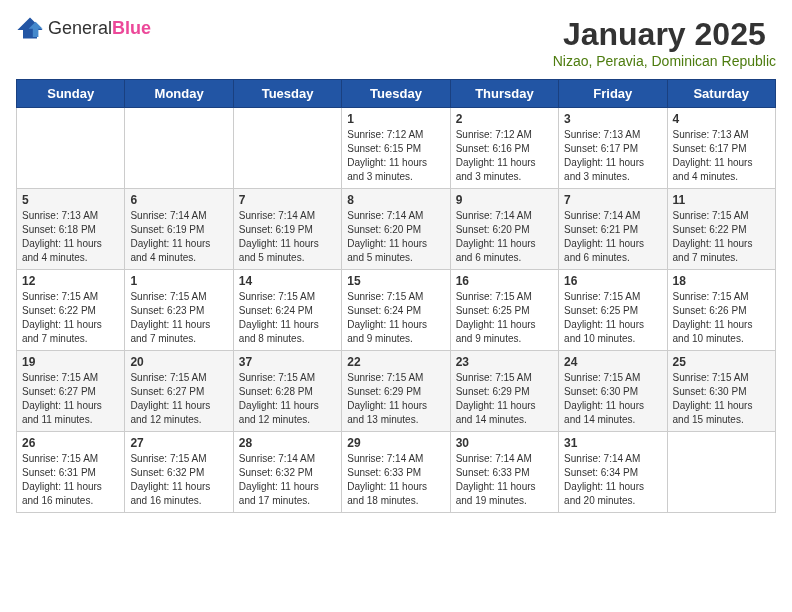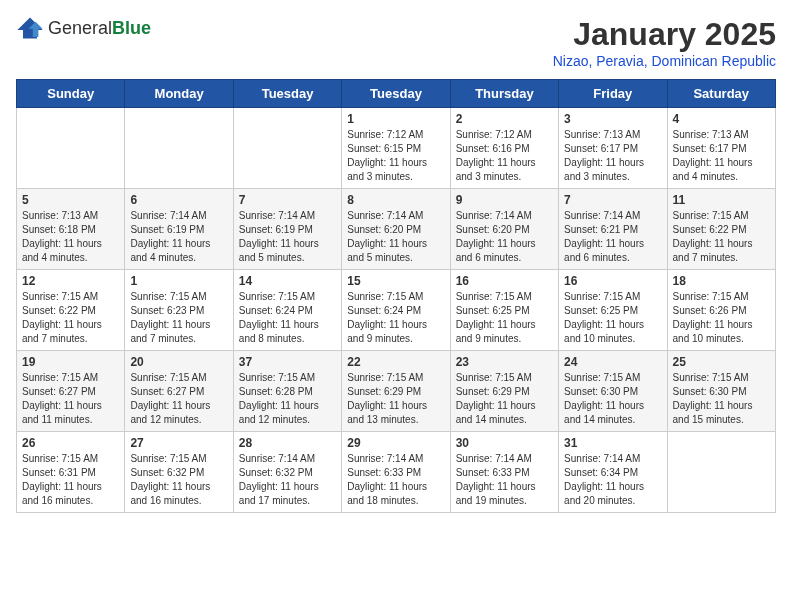--- a/index.html
+++ b/index.html
@@ -19,30 +19,30 @@
     .logo {
       display: flex;
       align-items: center;
       gap: 4px;
     }
     .logo-icon {
       width: 28px;
       height: 24px;
     }
     .title-block {
-      text-align: right;
+      text-align: center;
     }
     .calendar-title {
       font-size: 32px;
       font-weight: bold;
       color: #333;
     }
     .calendar-subtitle {
       font-size: 14px;
-      color: #1d4ed8;
+      color: #4d7c0f;
     }
     .calendar {
       width: 100%;
       border-collapse: collapse;
       border: 1px solid #ccc;
     }
     .calendar th {
       background-color: #2255a4;
       color: #fff;
       text-align: center;
@@ -83,21 +83,21 @@
 
 <div class="header">
   <div class="logo">
     <svg class="logo-icon" viewBox="0 0 40 34" xmlns="http://www.w3.org/2000/svg">
       <rect x="0" y="0" width="40" height="34" fill="white"></rect>
       <polygon points="20,2 38,20 30,20 30,32 10,32 10,20 2,20" fill="#2255a4"></polygon>
       <polygon points="28,8 38,18 32,18 32,30 24,30 24,18 18,18" fill="#4488cc"></polygon>
     </svg>
     <div>
       <div>
-        <span style="font-size:18px;font-weight:normal;color:#333;">General</span><span style="font-size:18px;font-weight:bold;color:#15803d;">Blue</span>
+        <span style="font-size:18px;font-weight:normal;color:#333;">General</span><span style="font-size:18px;font-weight:bold;color:#ec4899;">Blue</span>
       </div>
     </div>
   </div>
   <div class="title-block">
     <div class="calendar-title">January 2025</div>
     <div class="calendar-subtitle">Nizao, Peravia, Dominican Republic</div>
   </div>
 </div>
 
 <table class="calendar">

